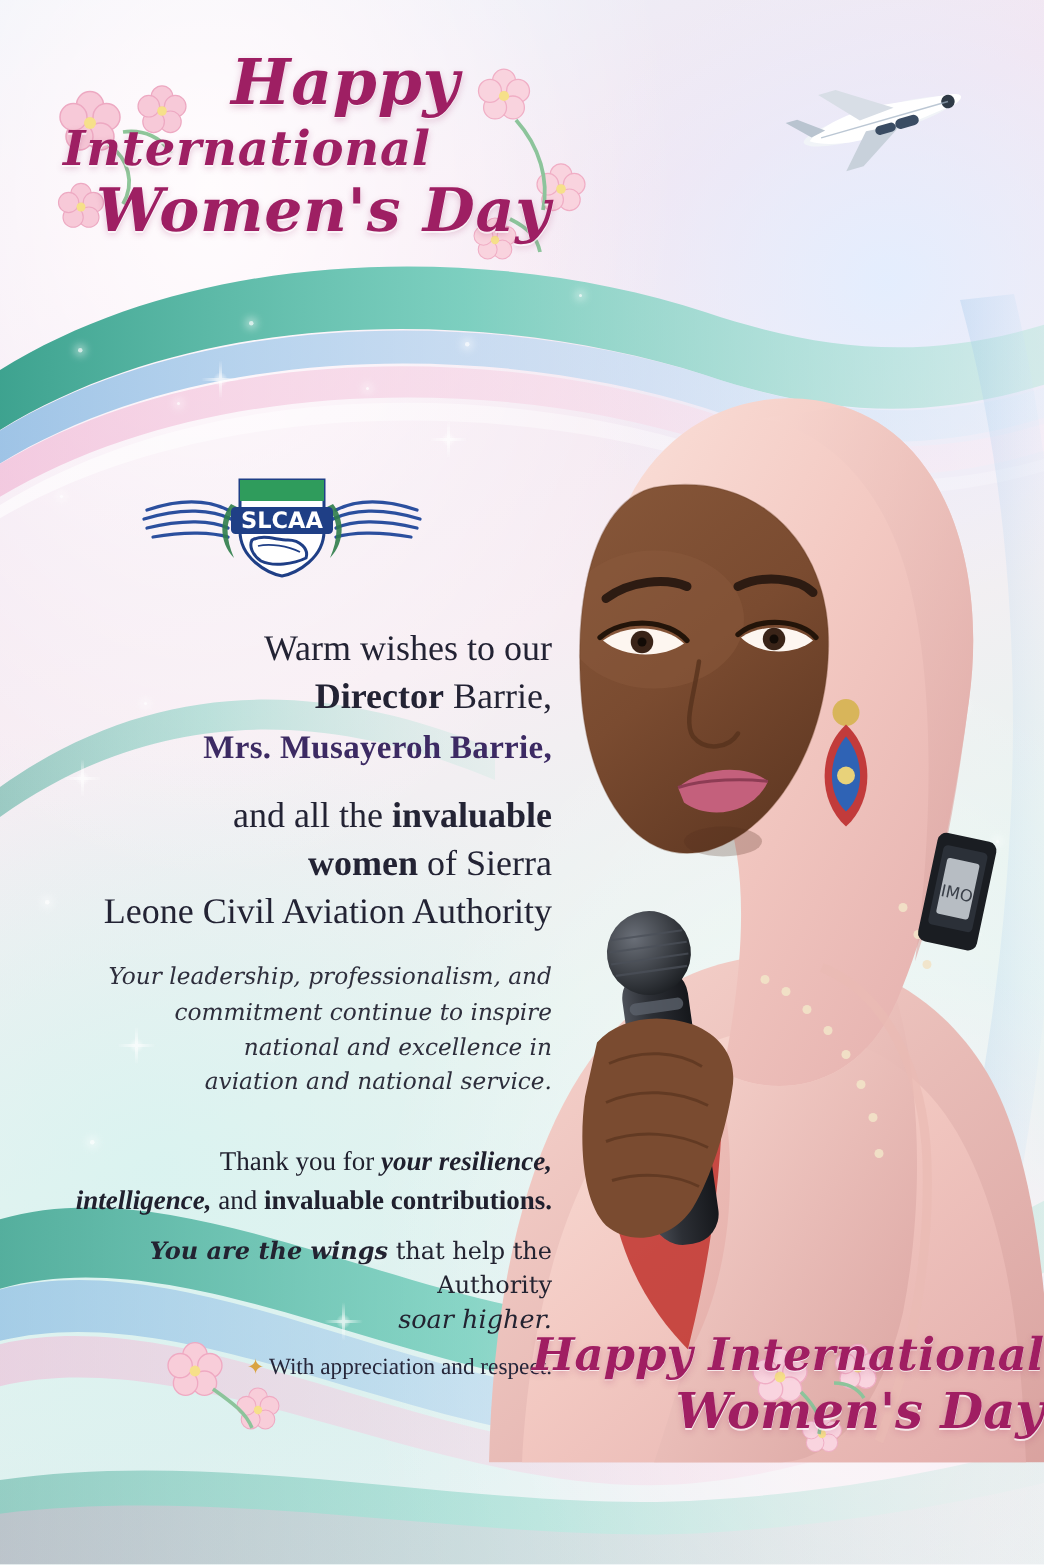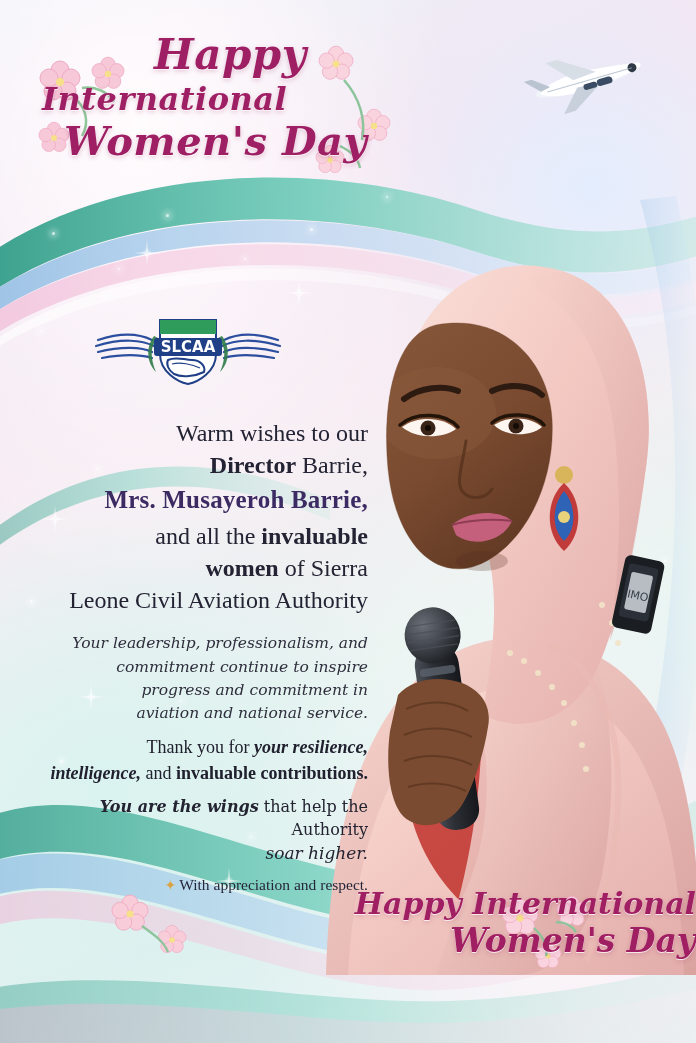--- a/index.html
+++ b/index.html
@@ -99,36 +99,36 @@
   }
   .warm {
     font-family: "Liberation Serif", serif;
     font-size: 24px;
     line-height: 1.32;
     color: #232334;
   }
   .warm b { font-weight: 700; }
   .dg-name {
     display: block;
-    font-size: 25px;
+    font-size: 22px;
     font-weight: 700;
     color: #3c2a63;
-    margin: 2px 0 5px;
+    margin: 2px 0 17px;
     letter-spacing: .2px;
   }
   .para-italic {
     margin-top: 16px;
     font-family: "DejaVu Serif", serif;
     font-style: italic;
     font-size: 15.5px;
     line-height: 1.5;
     color: #2e2e3c;
   }
   .thanks {
-    margin-top: 9px;
+    margin-top: 28px;
     font-family: "Liberation Serif", serif;
     font-size: 18px;
     line-height: 1.45;
     font-weight: 700;
     color: #20202e;
   }
   .thanks .it { font-style: italic; }
   .thanks .reg { font-weight: 400; font-style: normal; }
   .wings {
     margin-top: 8px;
@@ -506,21 +506,21 @@
       <b>Director</b><span> Barrie,</span>
       <span class="dg-name">Mrs. Musayeroh Barrie,</span>
       <span>and all the </span><b>invaluable</b><br>
       <b>women</b><span> of Sierra</span><br>
       <span>Leone Civil Aviation Authority</span>
     </div>
 
     <div class="para-italic">
       <span>Your leadership, professionalism, and</span><br>
       <span>commitment continue to inspire</span><br>
-      <span>progress and commitment in</span><br>
+      <span>national and excellence in</span><br>
       <span>aviation and national service.</span>
     </div>
 
     <div class="thanks">
       <span class="reg">Thank you for </span><span class="it">your resilience,</span><br>
       <span class="it">intelligence,</span><span class="reg"> and </span><span>invaluable contributions.</span>
     </div>
 
     <div class="wings">
       <b>You are the wings</b><span> that help the Authority</span><br>

